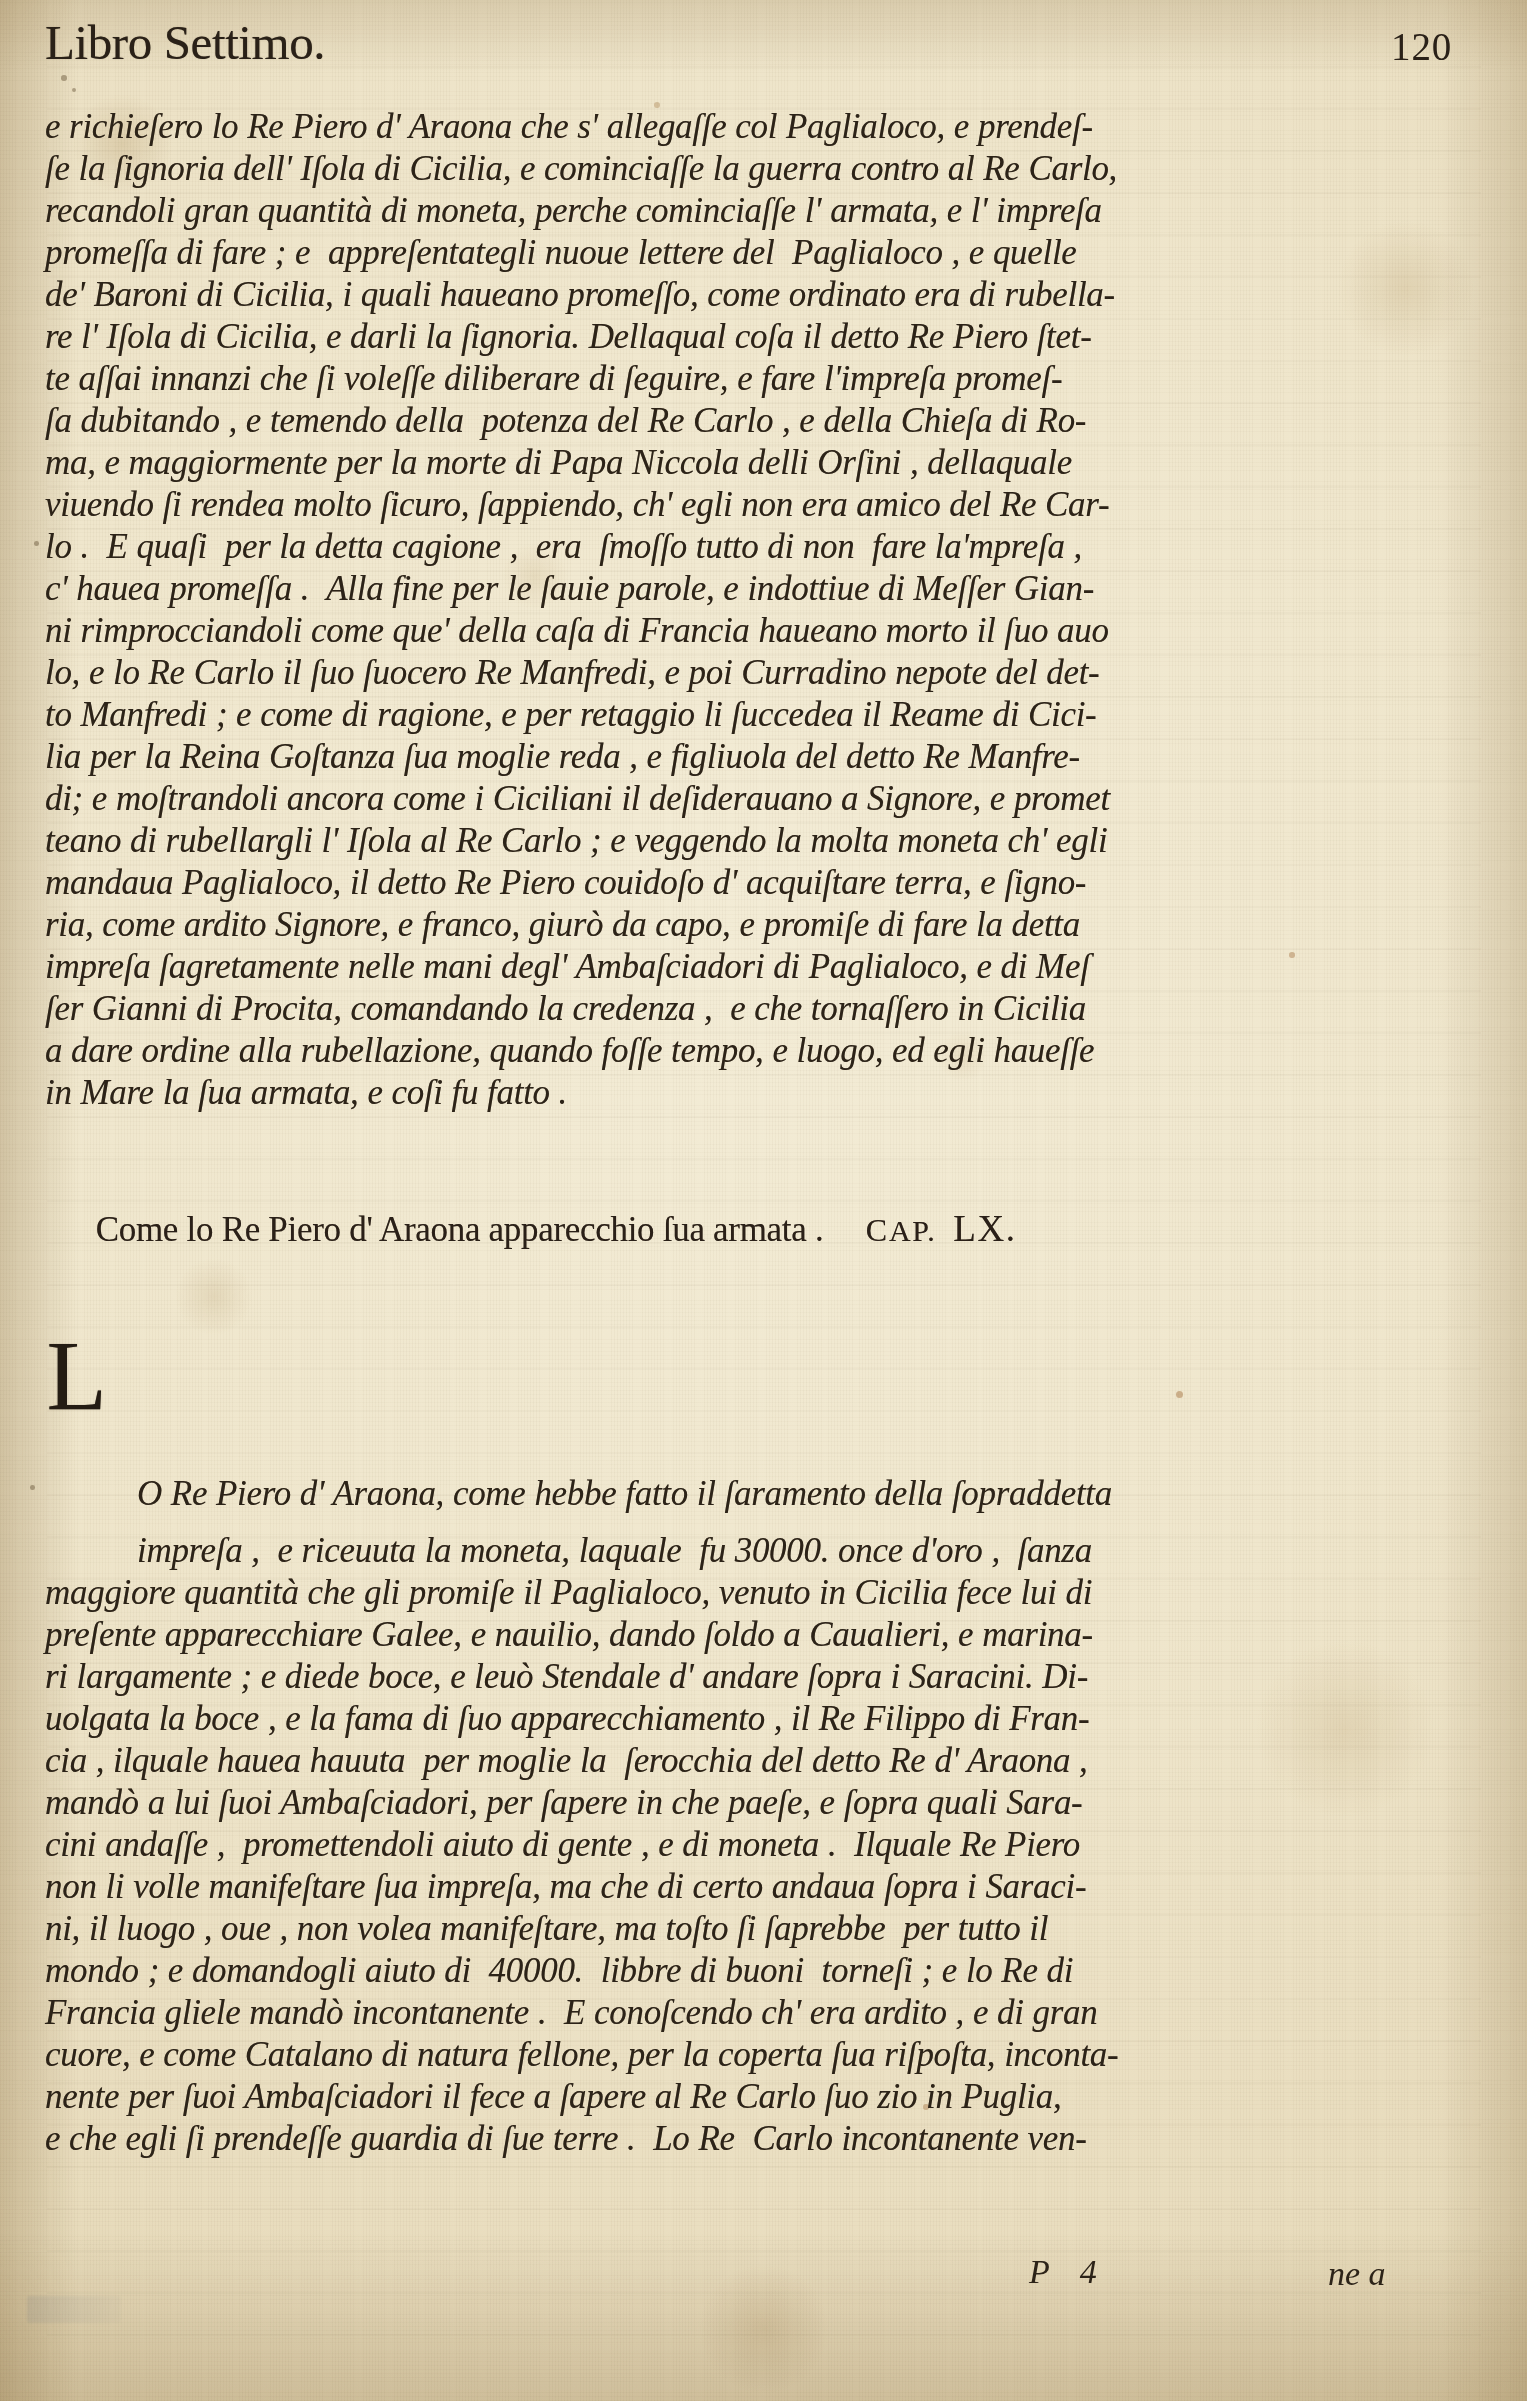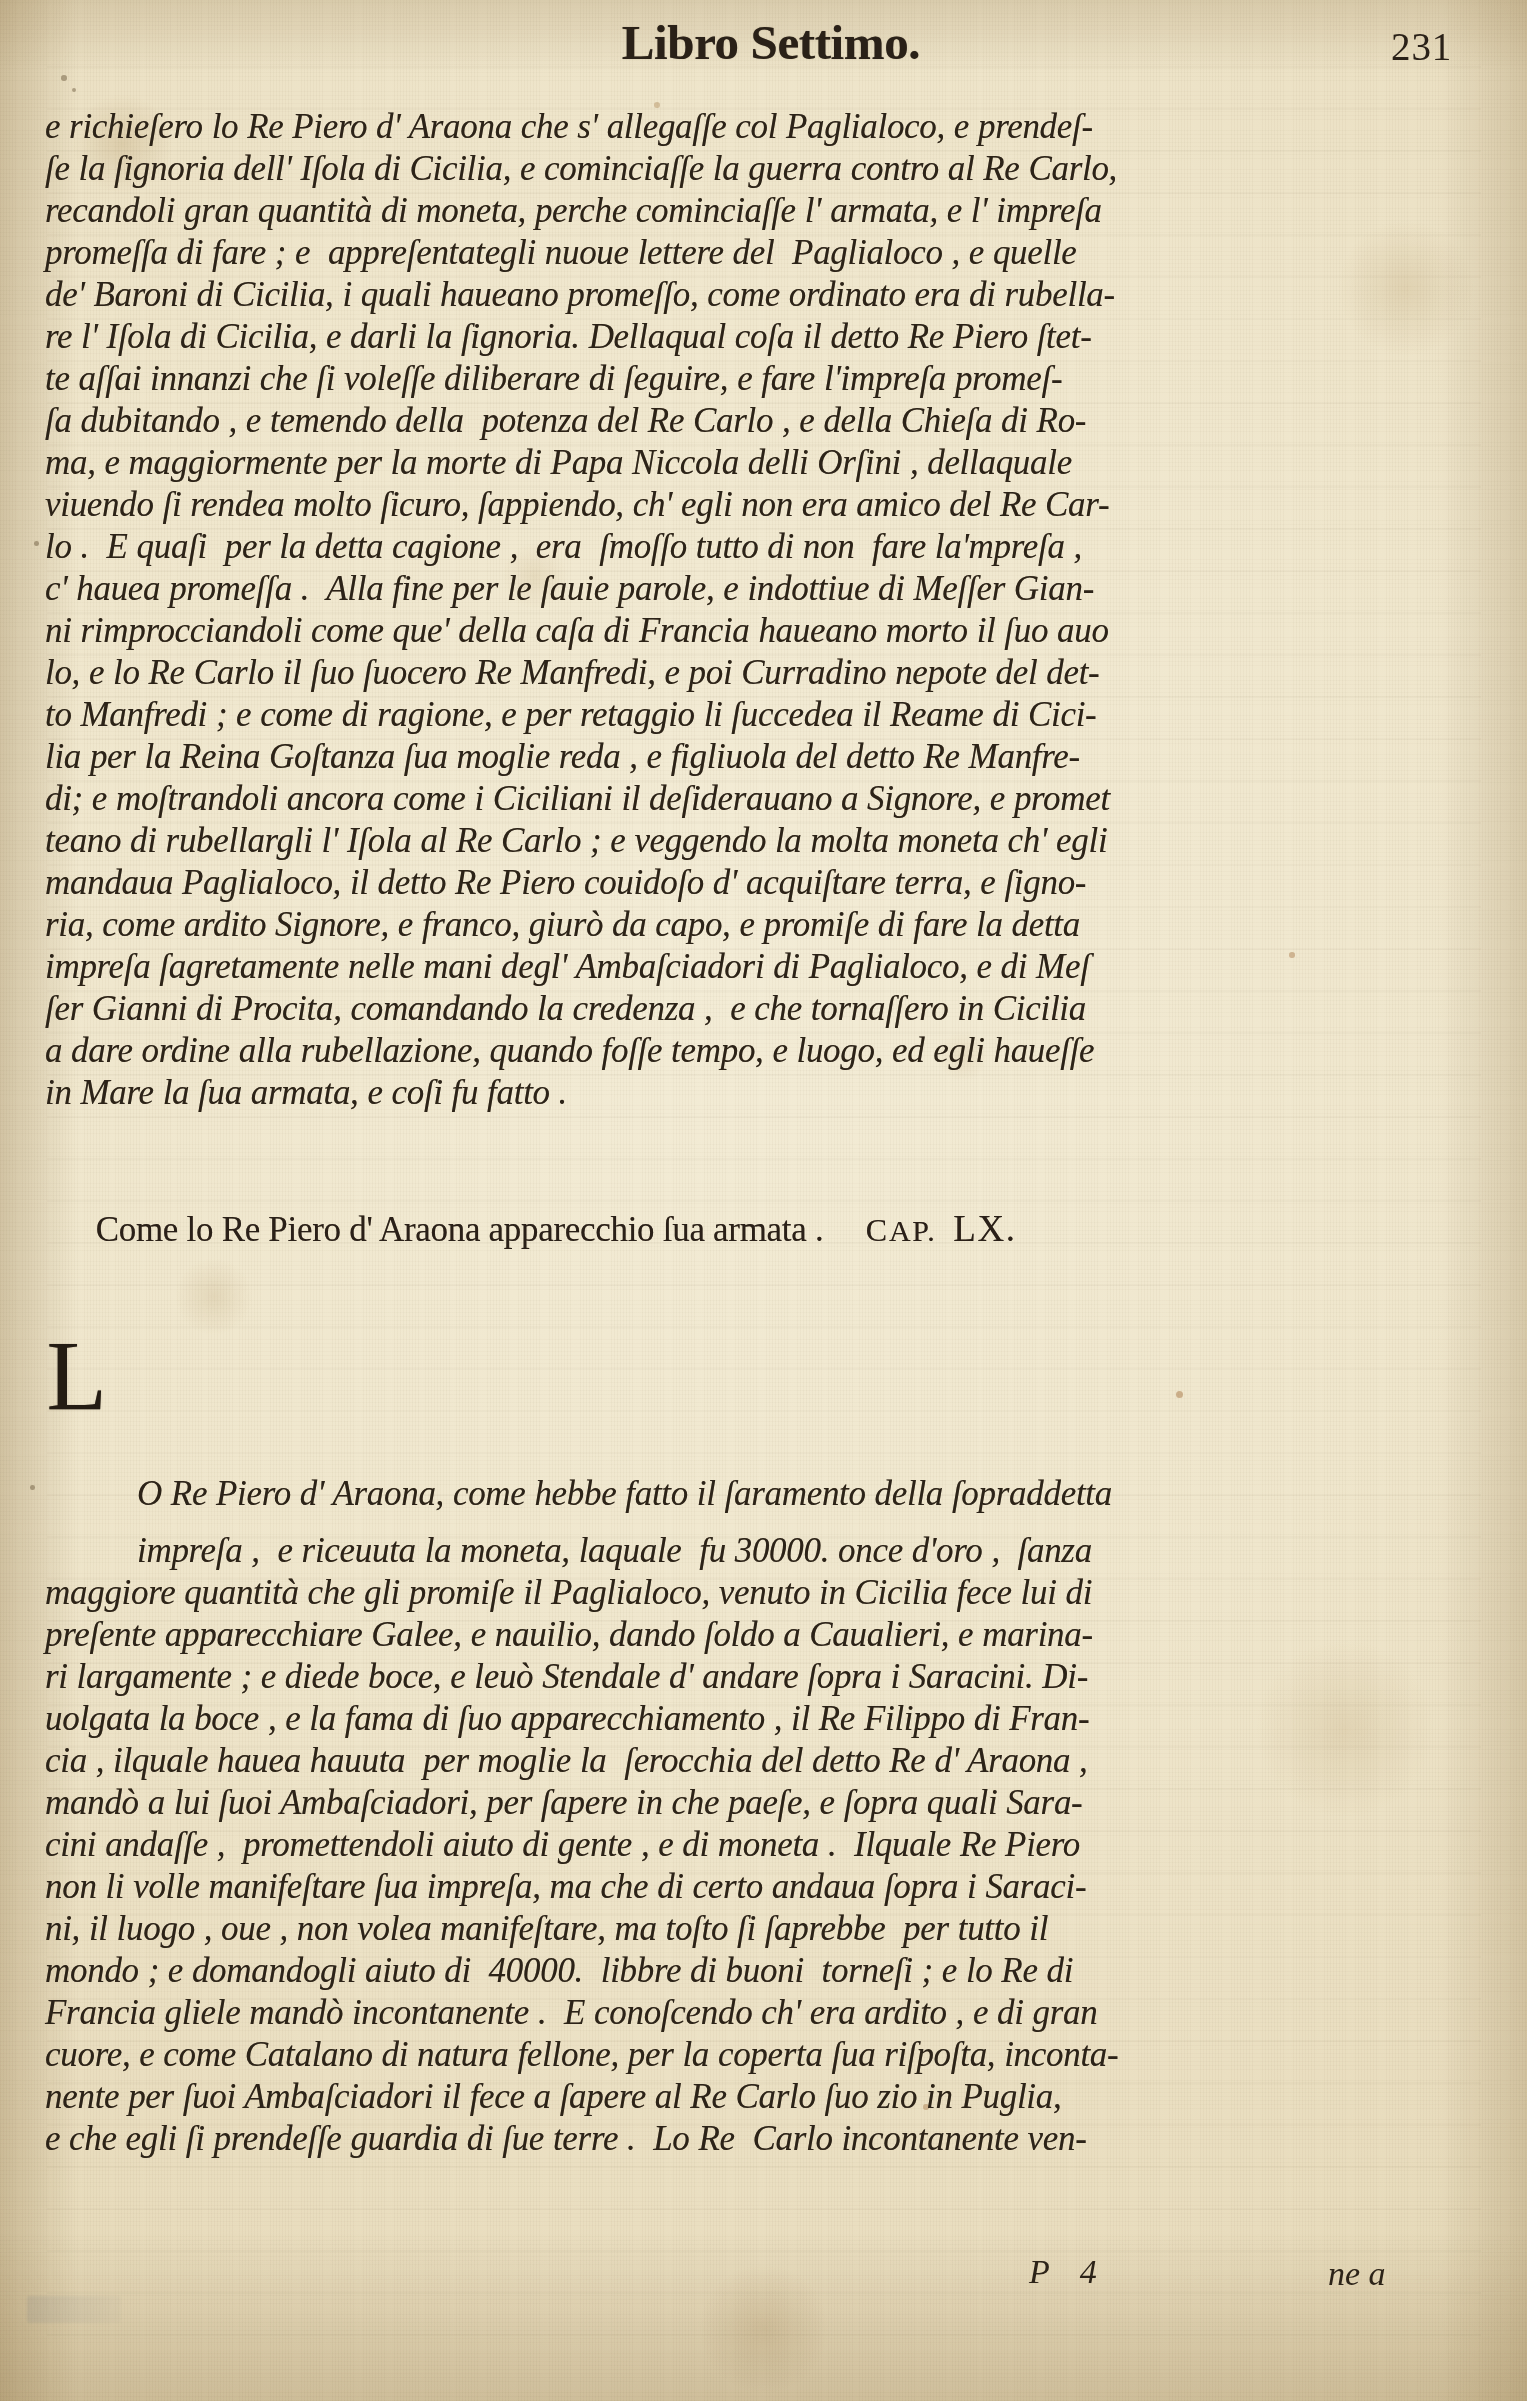--- a/index.html
+++ b/index.html
@@ -74,24 +74,23 @@
 
   
   .runhead {
     position: relative;
     height: 94px;
   }
   .runhead-title {
     position: absolute;
     left: 0; right: 0;
     top: 14px;
-    text-align: center;
     font-size: 49px;
     letter-spacing: -0.4px;
-    font-weight: 700;
+    font-weight: 400;
     color: #2a2118;
     text-shadow: 0 0 0.8px rgba(60,45,25,.55);
   }
   .runhead-folio {
     position: absolute;
     right: 45px;
     top: 23.5px;
     font-size: 39px;
     letter-spacing: 0.8px;
     color: #2a2118;
@@ -203,21 +202,21 @@
 
 <div class="page">
 
   <div class="grain"></div>
   <div class="bleed"></div>
 
   <div class="content">
 
     <div class="runhead">
       <div class="runhead-title">Libro Settimo.</div>
-      <div class="runhead-folio">231</div>
+      <div class="runhead-folio">120</div>
     </div>
 
     <div class="para" id="para-one"><span class="ln">e richieſero lo Re Piero d' Araona che s' allegaſſe col Paglialoco, e prendeſ-</span><span class="ln">ſe la ſignoria dell' Iſola di Cicilia, e cominciaſſe la guerra contro al Re Carlo,</span><span class="ln">recandoli gran quantità di moneta, perche cominciaſſe l' armata, e l' impreſa</span><span class="ln">promeſſa di fare ; e  appreſentategli nuoue lettere del  Paglialoco , e quelle</span><span class="ln">de' Baroni di Cicilia, i quali haueano promeſſo, come ordinato era di rubella-</span><span class="ln">re l' Iſola di Cicilia, e darli la ſignoria. Dellaqual coſa il detto Re Piero ſtet-</span><span class="ln">te aſſai innanzi che ſi voleſſe diliberare di ſeguire, e fare l'impreſa promeſ-</span><span class="ln">ſa dubitando , e temendo della  potenza del Re Carlo , e della Chieſa di Ro-</span><span class="ln">ma, e maggiormente per la morte di Papa Niccola delli Orſini , dellaquale</span><span class="ln">viuendo ſi rendea molto ſicuro, ſappiendo, ch' egli non era amico del Re Car-</span><span class="ln">lo .  E quaſi  per la detta cagione ,  era  ſmoſſo tutto di non  fare la'mpreſa ,</span><span class="ln">c' hauea promeſſa .  Alla fine per le ſauie parole, e indottiue di Meſſer Gian-</span><span class="ln">ni rimprocciandoli come que' della caſa di Francia haueano morto il ſuo auo</span><span class="ln">lo, e lo Re Carlo il ſuo ſuocero Re Manfredi, e poi Curradino nepote del det-</span><span class="ln">to Manfredi ; e come di ragione, e per retaggio li ſuccedea il Reame di Cici-</span><span class="ln">lia per la Reina Goſtanza ſua moglie reda , e figliuola del detto Re Manfre-</span><span class="ln">di; e moſtrandoli ancora come i Ciciliani il deſiderauano a Signore, e promet</span><span class="ln">teano di rubellargli l' Iſola al Re Carlo ; e veggendo la molta moneta ch' egli</span><span class="ln">mandaua Paglialoco, il detto Re Piero couidoſo d' acquiſtare terra, e ſigno-</span><span class="ln">ria, come ardito Signore, e franco, giurò da capo, e promiſe di fare la detta</span><span class="ln">impreſa ſagretamente nelle mani degl' Ambaſciadori di Paglialoco, e di Meſ</span><span class="ln">ſer Gianni di Procita, comandando la credenza ,  e che tornaſſero in Cicilia</span><span class="ln">a dare ordine alla rubellazione, quando foſſe tempo, e luogo, ed egli haueſſe</span><span class="ln">in Mare la ſua armata, e coſi fu fatto .</span></div>
 
     <div class="chapter-head">
       <span>Come lo Re Piero d' Araona apparecchio ſua armata .</span><span>&nbsp;&nbsp;&nbsp;&nbsp;&nbsp;</span><span class="cap-label"><span>C</span><span class="small-caps">AP.</span></span><span>&nbsp;&nbsp;</span><span class="cap-num">LX.</span>
     </div>
 
     <div class="para" id="para-two">
       <span class="dropcap">L</span>

